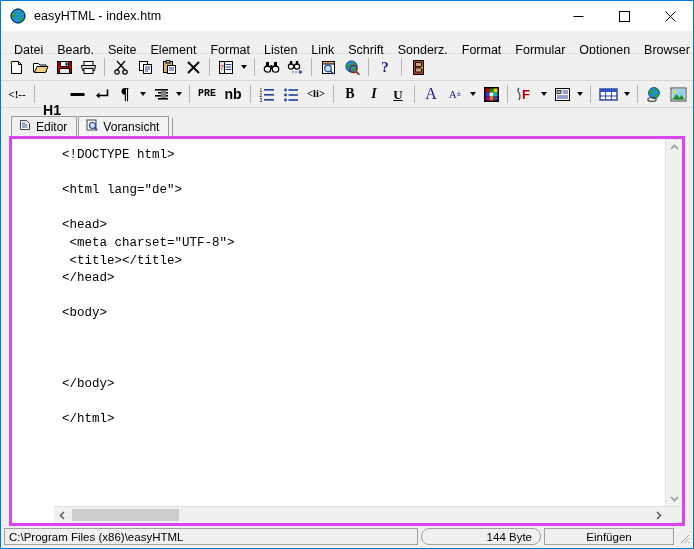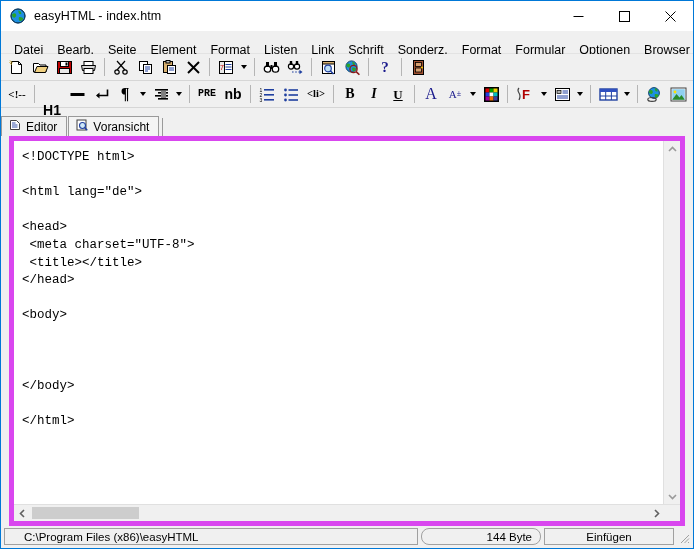--- a/index.html
+++ b/index.html
@@ -51,35 +51,35 @@
     width:12px;height:22px;display:flex;align-items:center;justify-content:center;flex:0 0 auto;
   }
   .caret{width:0;height:0;border-left:3.5px solid transparent;border-right:3.5px solid transparent;border-top:4px solid #000;}
   .tb-text{font-family:"Liberation Serif",serif;font-weight:bold;font-size:12px;color:#000;line-height:1;}
   .tb-text-sans{font-family:"Liberation Sans",sans-serif;font-weight:bold;font-size:13px;color:#000;line-height:1;}
   .tb-text-serif-i{font-family:"Liberation Serif",serif;font-style:italic;font-weight:bold;font-size:14px;color:#000;line-height:1;}
   .tb-text-u{font-family:"Liberation Serif",serif;font-weight:bold;font-size:13px;color:#000;line-height:1;text-decoration:underline;}
   
   .tabstrip{
     height:24px;min-height:24px;background:#f0f0f0;display:flex;align-items:flex-end;
-    padding-top:4px;
+    padding-left:10px;padding-top:4px;
   }
   .tab{
     height:20px;box-sizing:border-box;display:flex;align-items:center;gap:5px;
     padding:0 9px 0 7px;font-size:12px;color:#000;
     border:1px solid #9a9a9a;border-bottom:none;background:#f4f4f4;
     margin-right:1px;position:relative;
   }
   .tab.active{background:#f0f0f0;border-color:#9a9a9a;}
   .tab-end{width:1px;height:18px;background:#9a9a9a;margin-left:2px;}
   
   .editor-wrap{
     flex:1 1 auto;margin:0 8px 0 8px;position:relative;
-    border:5px solid #d946ef;background:#ffffff;
-    display:flex;flex-direction:column;min-height:0;
+    border:3px solid #d946ef;background:#ffffff;
+    display:flex;flex-direction:column;min-height:0;padding-left:42px;
   }
   .editor-body{flex:1 1 auto;display:flex;min-height:0;}
   .code-area{
     flex:1 1 auto;overflow:hidden;padding:8px 0 0 8px;position:relative;background:#fff;
   }
   .code{
     font-family:"Liberation Mono","DejaVu Sans Mono",monospace;
     font-size:12.5px;line-height:17.6px;color:#000;white-space:pre;margin:0;
   }
   .vscroll{
@@ -93,21 +93,21 @@
   .sb-arrow{width:16px;height:16px;display:flex;align-items:center;justify-content:center;flex:0 0 auto;}
   .h-thumb{height:12px;background:#cdcdcd;margin-left:2px;width:107px;flex:0 0 auto;}
   .corner-box{width:16px;height:16px;background:#f0f0f0;flex:0 0 auto;}
   
   .statusbar{
     height:22px;min-height:22px;background:#f0f0f0;
     display:flex;align-items:stretch;padding:2px 2px 3px 3px;box-sizing:border-box;gap:3px;
   }
   .st-cell{
     border:1px solid #a0a0a0;background:#f0f0f0;display:flex;align-items:center;
-    font-size:11.5px;color:#000;padding:0 19px;box-sizing:border-box;
+    font-size:11.5px;color:#000;padding:0 4px;box-sizing:border-box;
   }
   .st-path{flex:1 1 auto;}
   .st-bytes{width:120px;justify-content:flex-end;padding-right:8px;border-radius:8px;}
   .st-mode{width:130px;justify-content:center;}
   .st-undo{width:160px;justify-content:center;}
   .grip{width:14px;position:relative;flex:0 0 auto;}
 </style>
 </head>
 <body>
 

